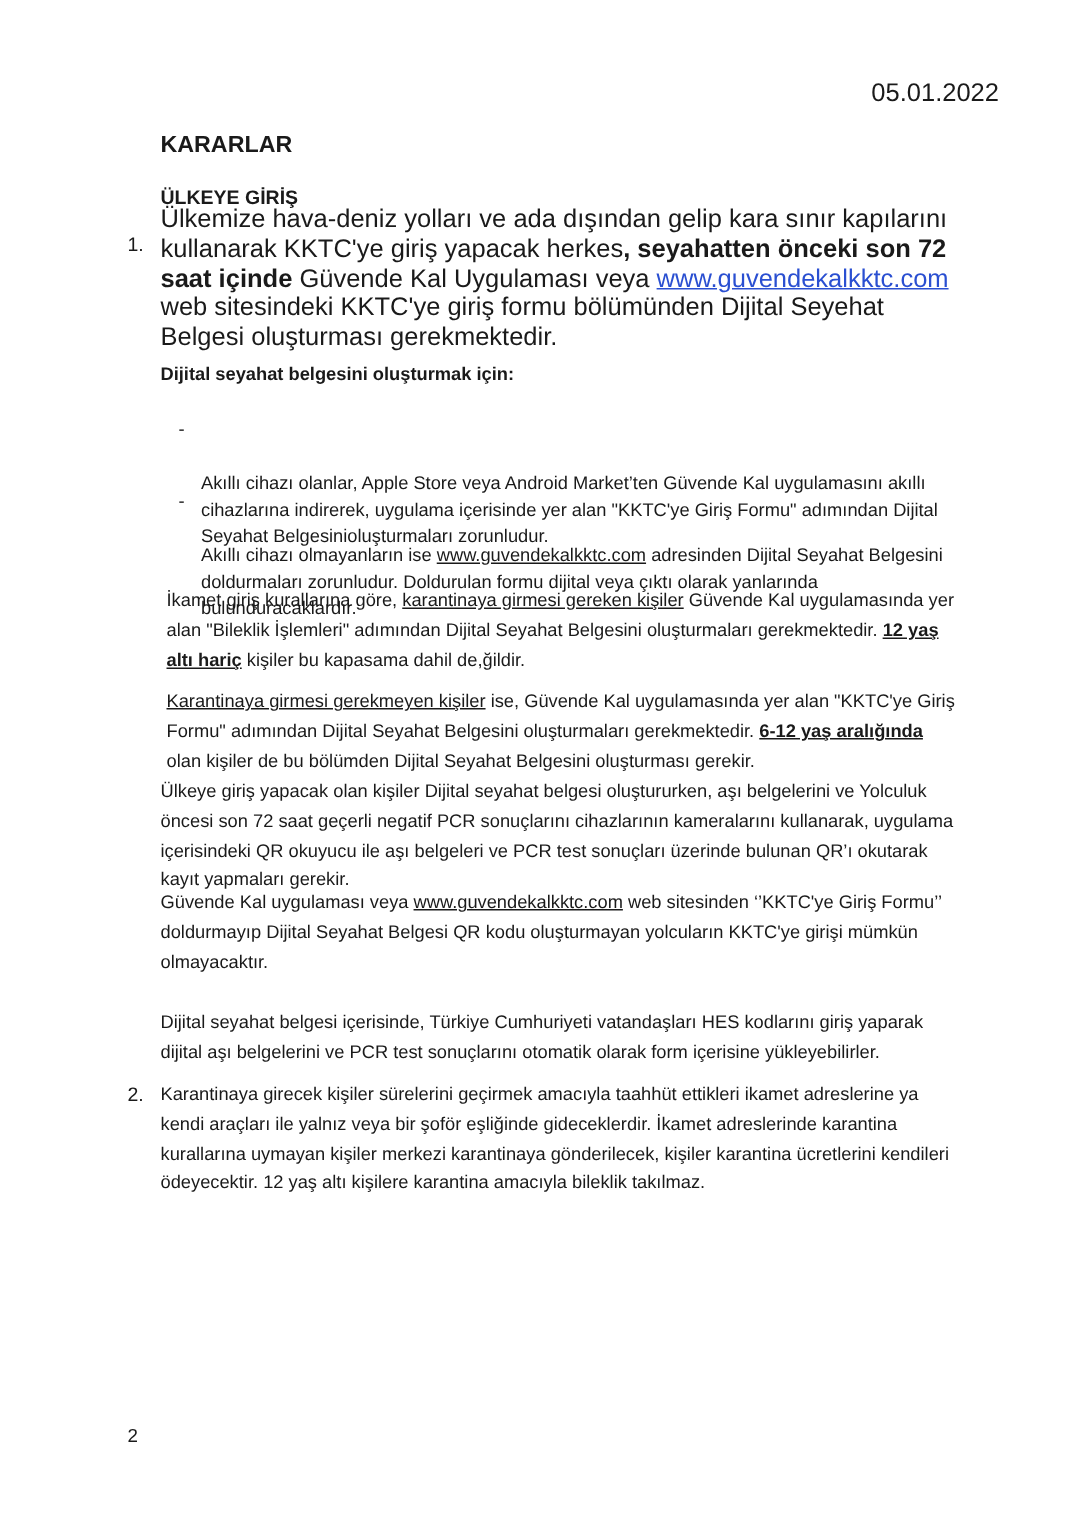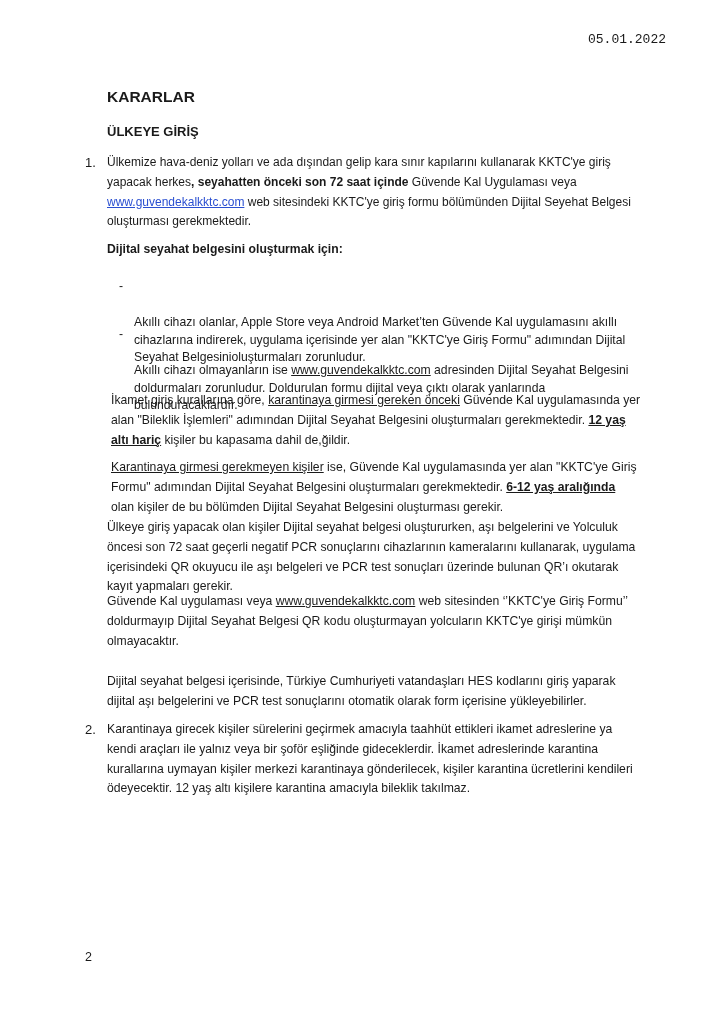--- a/index.html
+++ b/index.html
@@ -1,18 +1,18 @@
 <!DOCTYPE html>
 <html><head>
 <meta charset="utf-8">
 <style>
   html, body { margin: 0; padding: 0; background: #ffffff; }
   body { width: 724px; height: 1024px; position: relative; overflow: hidden;
          font-family: "Liberation Sans", sans-serif; color: #1a1a1a; font-size: 12.2px; }
-  .date { position: absolute; top: 32px; right: 58px; font-size: 13px; font-family: Liberation Mono, monospace; }
+  .date { position: absolute; top: 52px; right: 58px; font-size: 17px; }
   .h1 { position: absolute; top: 88px; left: 107px; font-weight: bold; font-size: 15.5px; }
   .h2 { position: absolute; top: 124px; left: 107px; font-weight: bold; font-size: 13px; }
   .num { position: absolute; font-size: 13px; }
   .block { position: absolute; line-height: 19.8px; }
   .block.tight { line-height: 17.5px; margin-top: 36px; }
   a.link { color: #2a4fd1; text-decoration: underline; }
   a.plainlink { color: #1a1a1a; text-decoration: underline; }
   .u { text-decoration: underline; }
   b { font-weight: bold; }
   .dash { position: absolute; }
@@ -21,37 +21,37 @@
 </head>
 <body>
 
 <div>
 
   <div class="date">05.01.2022</div>
   <div class="h1">KARARLAR</div>
   <div class="h2">ÜLKEYE GİRİŞ</div>
 
   <div class="num" style="top:155px; left:85px;">1.</div>
-  <div class="block" style="top:153px; left:107px; width:540px; font-size:12px;">
+  <div class="block" style="top:136px; left:107px; width:540px; font-size:17px;">
     <span>Ülkemize hava-deniz yolları ve ada dışından gelip kara sınır kapılarını kullanarak KKTC'ye giriş yapacak herkes</span><b>, seyahatten önceki son 72 saat içinde</b><span> Güvende Kal Uygulaması veya </span><a class="link">www.guvendekalkktc.com</a><span> web sitesindeki KKTC'ye giriş formu bölümünden Dijital Seyehat Belgesi oluşturması gerekmektedir.</span>
   </div>
 
   <div class="block" style="top:240px; left:107px; font-weight:bold;">Dijital seyahat belgesini oluşturmak için:</div>
 
   <div class="dash" style="top:279px; left:119px;">-</div>
   <div class="block tight" style="top:278px; left:134px; width:510px;">
     <span>Akıllı cihazı olanlar, Apple Store veya Android Market’ten Güvende Kal uygulamasını akıllı cihazlarına indirerek, uygulama içerisinde yer alan "KKTC'ye Giriş Formu" adımından Dijital Seyahat Belgesinioluşturmaları zorunludur.</span>
   </div>
   <div class="dash" style="top:327px; left:119px;">-</div>
   <div class="block tight" style="top:326px; left:134px; width:510px;">
     <span>Akıllı cihazı olmayanların ise </span><a class="plainlink">www.guvendekalkktc.com</a><span> adresinden Dijital Seyahat Belgesini doldurmaları zorunludur. Doldurulan formu dijital veya çıktı olarak yanlarında bulunduracaklardır.</span>
   </div>
 
   <div class="block" style="top:391px; left:111px; width:530px;">
-    <span>İkamet giriş kurallarına göre, </span><span class="u">karantinaya girmesi gereken önceki</span><span> Güvende Kal uygulamasında yer alan "Bileklik İşlemleri" adımından Dijital Seyahat Belgesini oluşturmaları gerekmektedir. </span><b class="u">12 yaş altı hariç</b><span> kişiler bu kapasama dahil de,ğildir.</span>
+    <span>İkamet giriş kurallarına göre, </span><span class="u">karantinaya girmesi gereken kişiler</span><span> Güvende Kal uygulamasında yer alan "Bileklik İşlemleri" adımından Dijital Seyahat Belgesini oluşturmaları gerekmektedir. </span><b class="u">12 yaş altı hariç</b><span> kişiler bu kapasama dahil de,ğildir.</span>
   </div>
 
   <div class="block" style="top:458px; left:111px; width:530px;">
     <span class="u">Karantinaya girmesi gerekmeyen kişiler</span><span> ise, Güvende Kal uygulamasında yer alan "KKTC'ye Giriş Formu" adımından Dijital Seyahat Belgesini oluşturmaları gerekmektedir. </span><b class="u">6-12 yaş aralığında</b><span> olan kişiler de bu bölümden Dijital Seyahat Belgesini oluşturması gerekir.</span>
   </div>
 
   <div class="block" style="top:518px; left:107px; width:535px;">Ülkeye giriş yapacak olan kişiler Dijital seyahat belgesi oluştururken, aşı belgelerini ve Yolculuk öncesi son 72 saat geçerli negatif PCR sonuçlarını cihazlarının kameralarını kullanarak, uygulama içerisindeki QR okuyucu ile aşı belgeleri ve PCR test sonuçları üzerinde bulunan QR’ı okutarak kayıt yapmaları gerekir.</div>
 
   <div class="block" style="top:592px; left:107px; width:535px;">
     <span>Güvende Kal uygulaması veya </span><a class="plainlink">www.guvendekalkktc.com</a><span> web sitesinden ‘’KKTC'ye Giriş Formu’’ doldurmayıp Dijital Seyahat Belgesi QR kodu oluşturmayan yolcuların KKTC'ye girişi mümkün olmayacaktır.</span>

